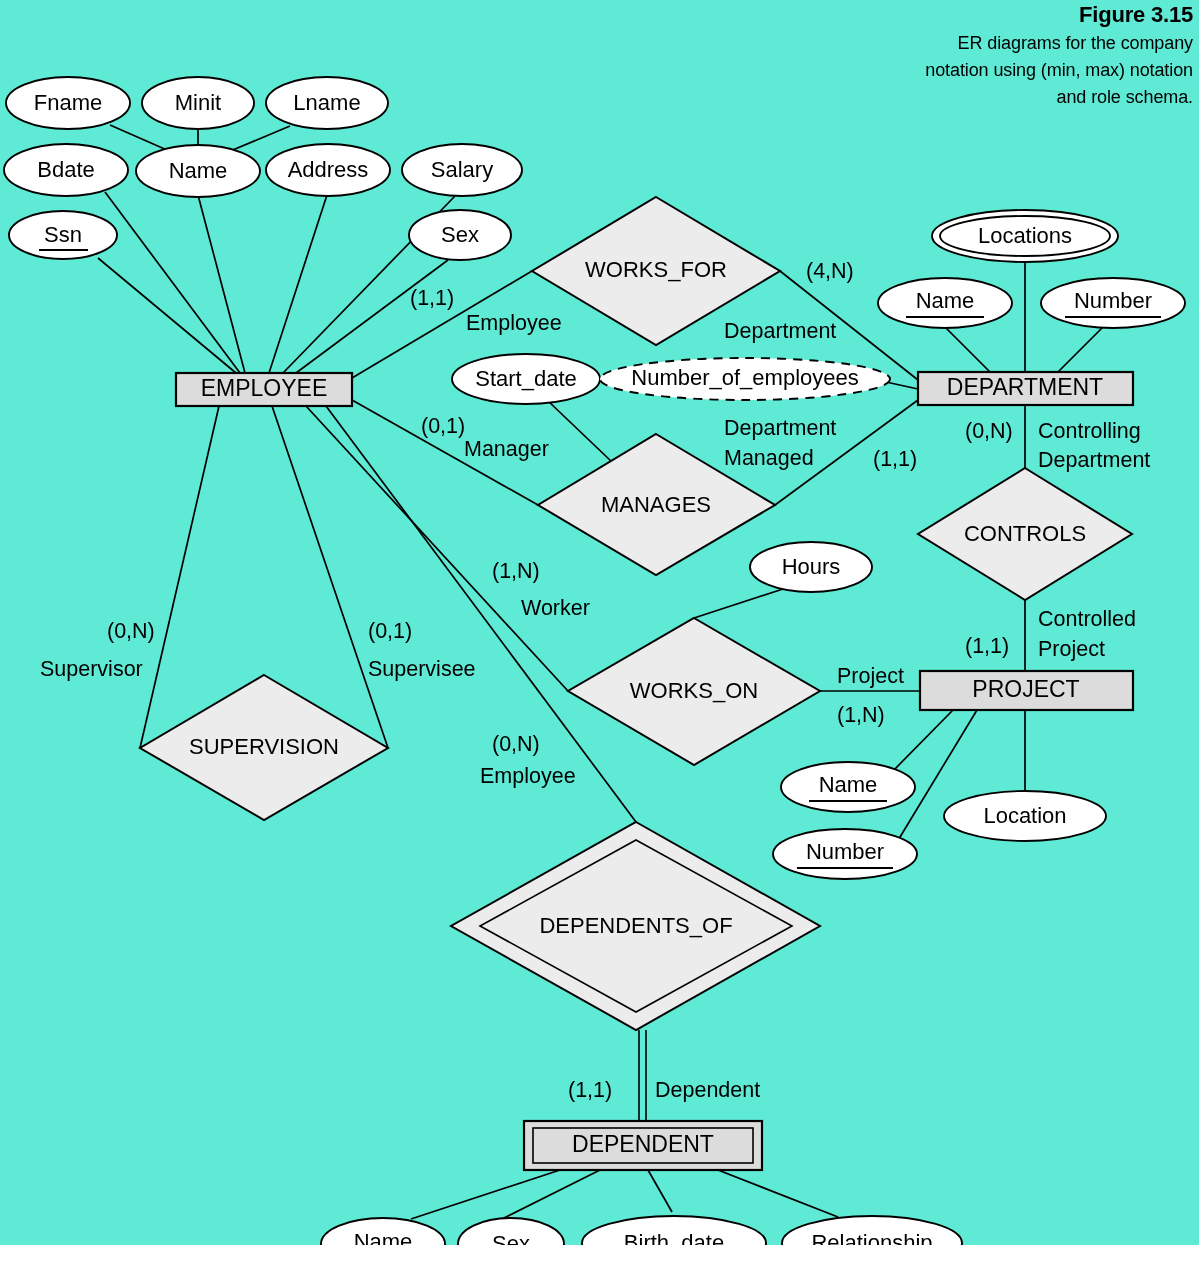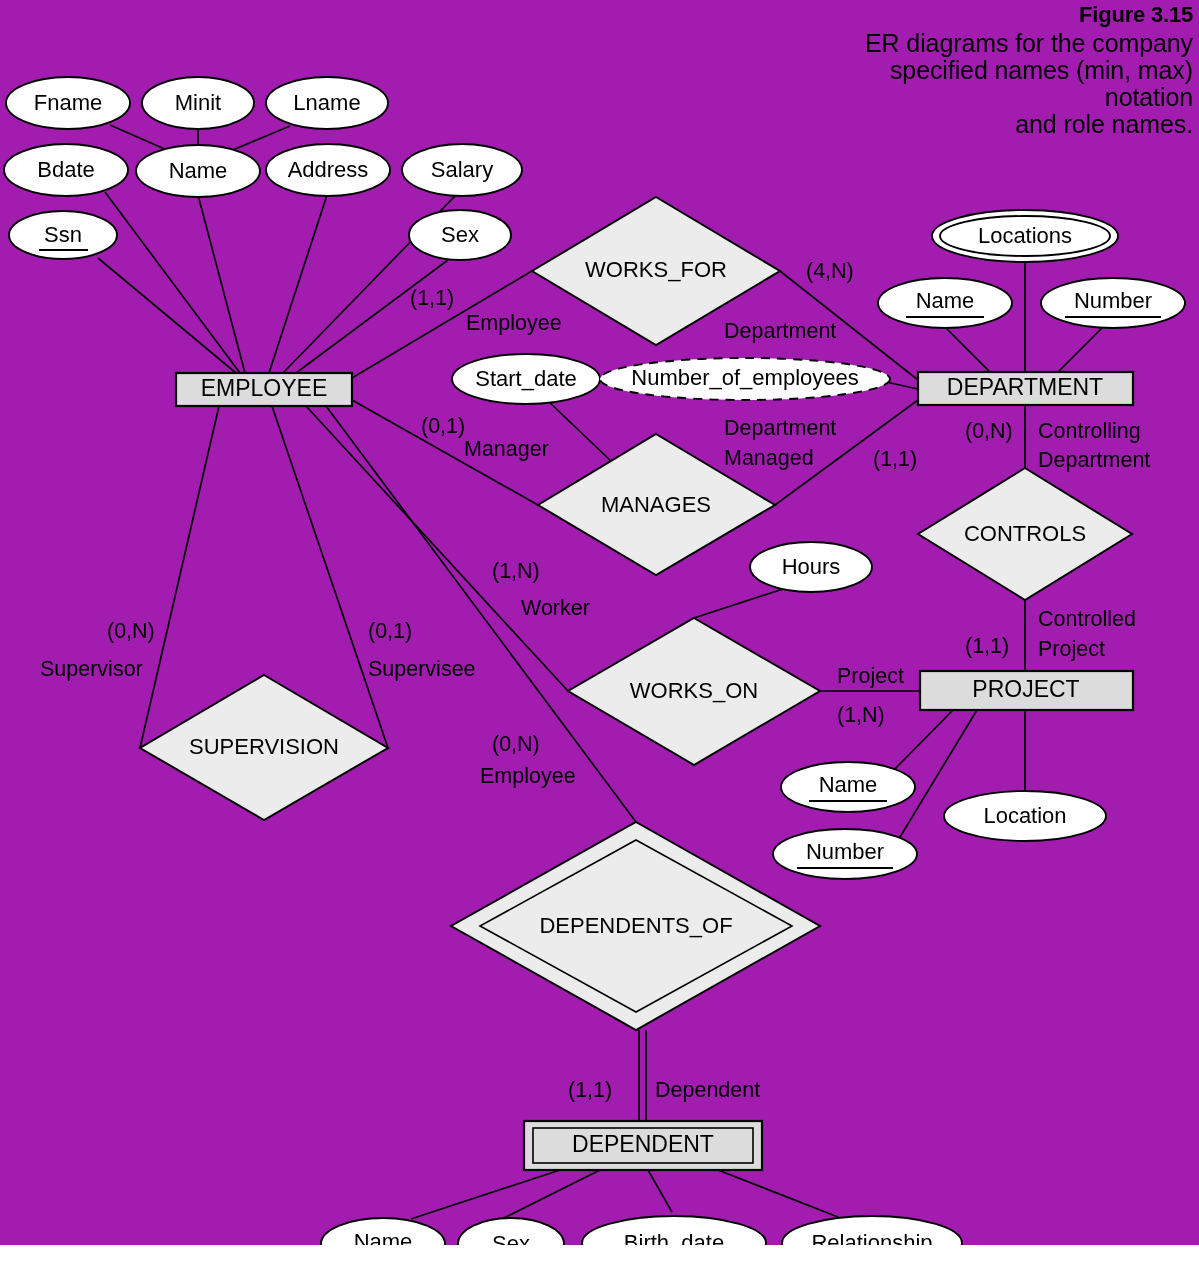--- a/index.html
+++ b/index.html
@@ -4,21 +4,21 @@
 <style>
   html, body {
     margin: 0;
     padding: 0;
     background: #ffffff;
   }
   #page {
     position: relative;
     width: 1199px;
     height: 1245px;
-    background: #a21caf;
+    background: #5eead4;
     font-family: "Liberation Sans", sans-serif;
     overflow: hidden;
   }
   #diagram-svg {
     position: absolute;
     top: 0;
     left: 0;
     width: 1199px;
     height: 1271px;
   }
@@ -30,21 +30,21 @@
     text-align: right;
   }
   .caption-title {
     font-size: 22px;
     font-weight: bold;
     color: #000;
     line-height: 30px;
     letter-spacing: -0.2px;
   }
   .caption-text {
-    font-size: 25px;
+    font-size: 18px;
     color: #000;
     line-height: 27px;
     letter-spacing: -0.1px;
   }
   text {
     font-family: "Liberation Sans", sans-serif;
     fill: #000000;
   }
   .entity-rect {
     fill: #dcdcdc;
@@ -126,22 +126,22 @@
   }
 </style>
 </head>
 <body>
 
 <div id="page">
 
   <div class="caption-block">
     <div class="caption-title">Figure 3.15</div>
     <div class="caption-text">ER diagrams for the company</div>
-    <div class="caption-text">specified names (min, max) notation</div>
-    <div class="caption-text">and role names.</div>
+    <div class="caption-text">notation using (min, max) notation</div>
+    <div class="caption-text">and role schema.</div>
   </div>
 
   <svg id="diagram-svg" viewBox="0 0 1199 1271">
 
     <g>
       <line class="edge" x1="110" y1="125" x2="176" y2="154"></line>
       <line class="edge" x1="198" y1="127" x2="198" y2="148"></line>
       <line class="edge" x1="290" y1="126" x2="228" y2="152"></line>
       <line class="edge" x1="198" y1="195" x2="245" y2="373"></line>
       <line class="edge" x1="105" y1="192" x2="240" y2="373"></line>

